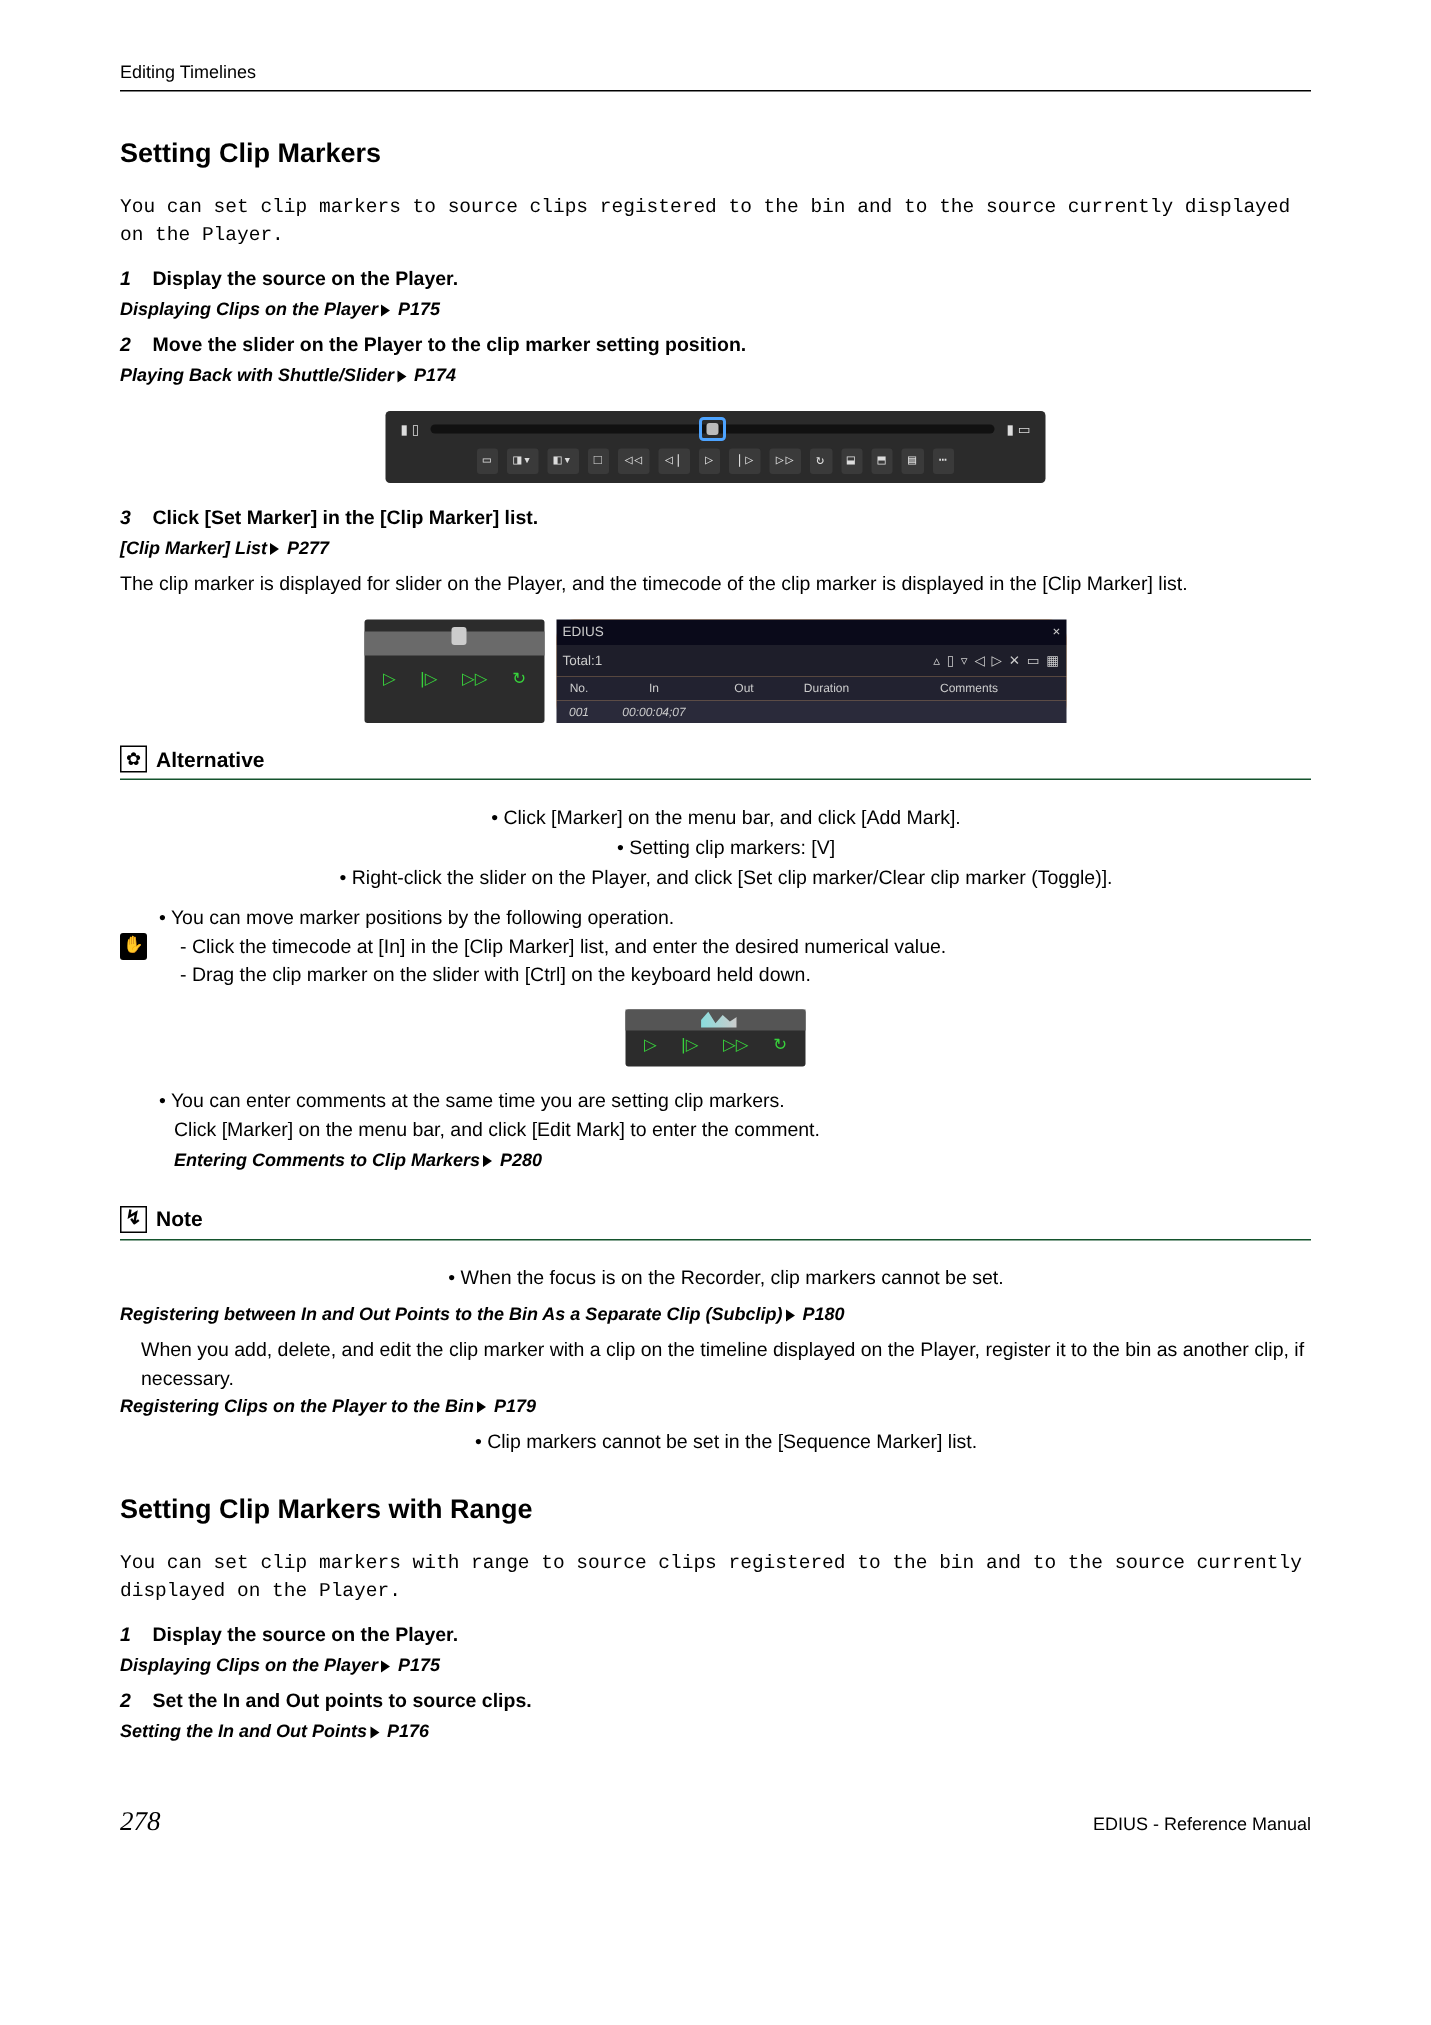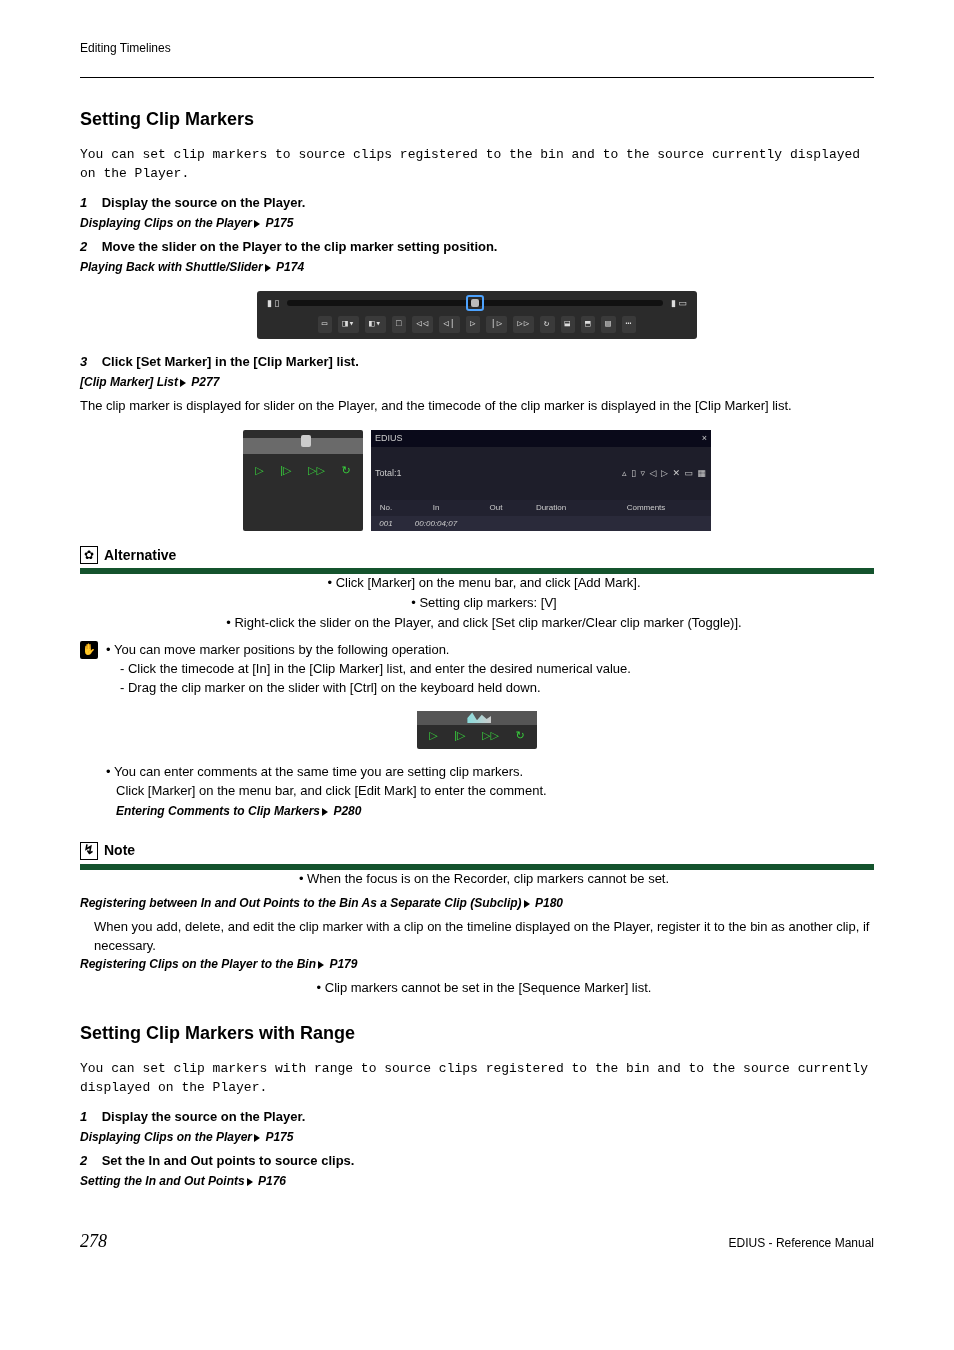--- a/index.html
+++ b/index.html
@@ -8,21 +8,21 @@
     font-size: 13px;
     color: #000;
     background: #fff;
     width: 954px;
     margin: 0 auto;
     padding: 40px 80px 40px 80px;
     line-height: 1.45;
   }
   .header-line {
     border-bottom: 1px solid #000;
-    padding-bottom: 20px;
+    padding-bottom: 3px;
     margin-bottom: 28px;
     font-size: 12px;
   }
   h2 {
     font-size: 18px;
     font-weight: bold;
     margin-bottom: 14px;
   }
   .intro { margin-bottom: 10px; font-family: Liberation Mono, monospace; }
   .step {
@@ -150,21 +150,21 @@
   .mini-right .titlebar {
     display: flex;
     justify-content: space-between;
     padding: 2px 4px;
     background: #0a0a1a;
     font-size: 9px;
   }
   .mini-right .tabs {
     display: flex;
     justify-content: space-between;
-    padding: 20px 4px;
+    padding: 4px 4px;
     background: #1e1e2a;
   }
   .mini-right .tabs .iconstrip {
     letter-spacing: 1px;
     color: #ccc;
   }
   .mini-right .cols {
     display: flex;
     background: #222230;
     padding: 1px 0;
@@ -180,23 +180,23 @@
   .c-no { width: 30px; }
   .c-in { width: 70px; }
   .c-out { width: 50px; }
   .c-dur { width: 60px; }
   .c-com { flex: 1; }
 
   .section-hdr {
     display: flex;
     align-items: center;
     gap: 6px;
-    border-bottom: 6px solid #14532d;
+    border-bottom: 1px solid #14532d;
     padding-bottom: 3px;
-    margin: 14px 0 0 0;
+    margin: 14px 0 16px 0;
   }
   .section-hdr .lbl { font-weight: bold; font-size: 14px; }
   .icon-box {
     width: 18px; height: 18px;
     border: 1.5px solid #000;
     display: flex; align-items: center; justify-content: center;
     font-size: 11px;
   }
   .gear-icon::before { content: "✿"; font-size: 12px; }
   .note-icon::before { content: "↯"; font-size: 13px; font-weight: bold; }
@@ -216,21 +216,21 @@
     padding-left: 14px;
     margin-bottom: 6px;
   }
   ul.bullets > li::before {
     content: "• ";
   }
   ul.bullets > li { margin-bottom: 1px; text-align: center; }
 
   .info-block {
     display: flex;
-    align-items: flex-start;
+    align-items: center;
     gap: 8px;
     margin: 8px 0;
   }
   .info-block .content { flex: 1; }
   .info-block ul.dashes {
     list-style: none;
     margin-left: 14px;
   }
   .info-block ul.dashes > li::before { content: "- "; }
 

